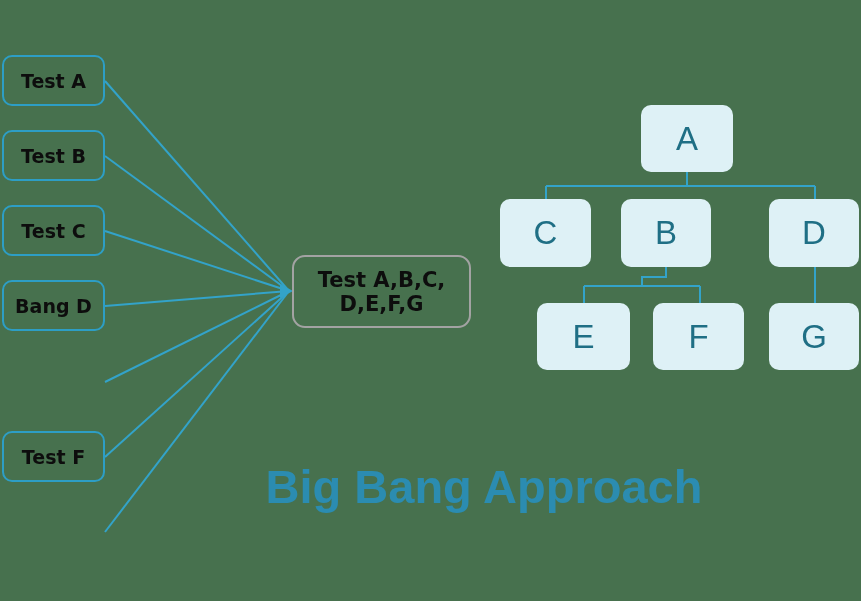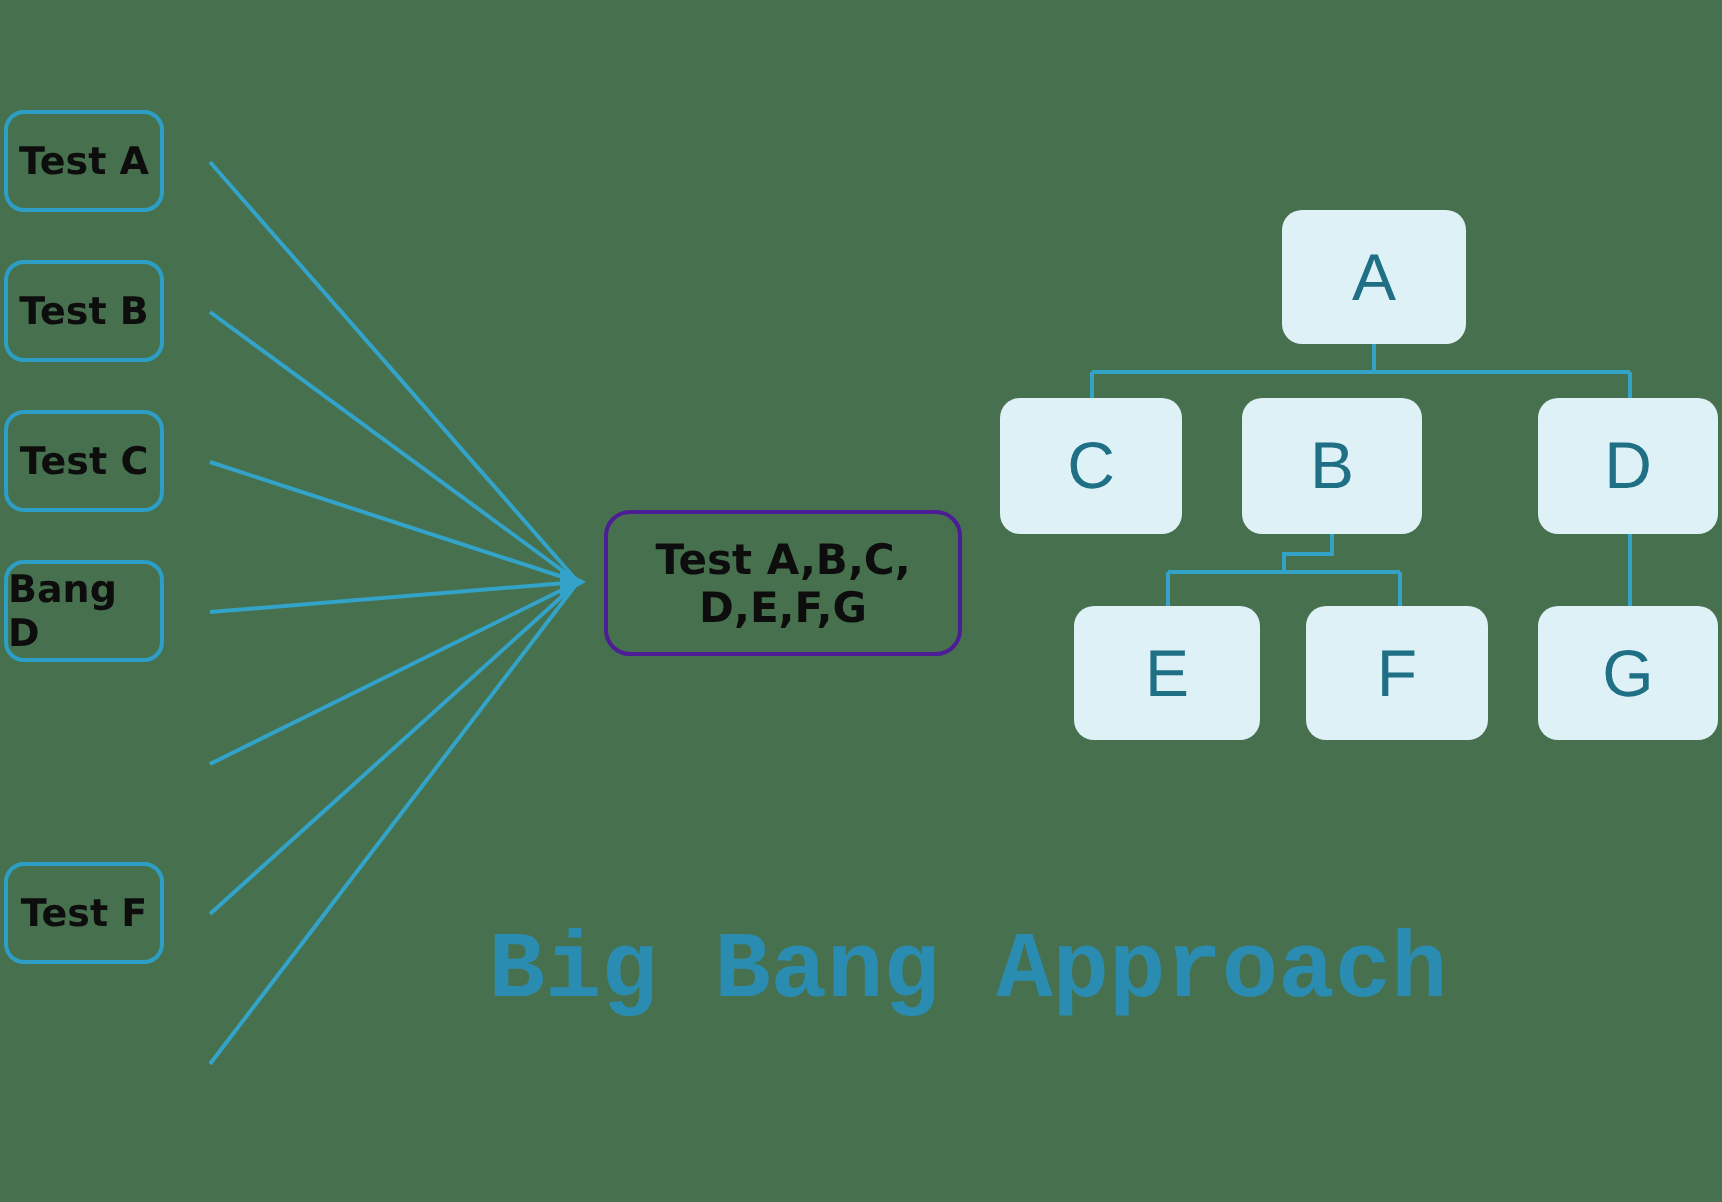--- a/index.html
+++ b/index.html
@@ -6,33 +6,33 @@
   #canvas{
     position:relative;
     width:861px;height:601px;
     background:#47714E;
     overflow:hidden;
     font-family:"DejaVu Sans","Liberation Sans",sans-serif;
   }
   #wires{position:absolute;left:0;top:0;z-index:1;}
   .test-box{
     position:absolute;
-    left:2px;width:80px;height:51px;
+    left:2px;width:103px;height:51px;
     border:2px solid #2D9EC5;
     border-radius:10px;
     box-sizing:border-box;
     display:flex;align-items:center;justify-content:center;
     color:#0D0D0D;
     font-weight:bold;font-size:19px;
     z-index:2;
   }
   .merge-box{
     position:absolute;
-    left:302px;top:255px;width:179px;height:73px;
-    border:2px solid #4c1d95;
+    left:292px;top:255px;width:179px;height:73px;
+    border:2px solid #a3a3a3;
     border-radius:13px;
     box-sizing:border-box;
     display:flex;flex-direction:column;align-items:center;justify-content:center;
     color:#0D0D0D;
     font-weight:bold;font-size:21px;line-height:24px;
     text-align:center;
     z-index:2;
   }
   .tree-box{
     position:absolute;
@@ -43,21 +43,21 @@
     font-size:33px;
     font-family:"Liberation Sans","DejaVu Sans",sans-serif;
     z-index:2;
   }
   .big-title{
     position:absolute;
     left:240px;top:460px;width:488px;height:52px;
     display:flex;align-items:center;justify-content:center;
     color:#2B8CB1;
     font-weight:bold;font-size:47px;
-    font-family:Liberation Mono, monospace;
+    font-family:Liberation Sans, sans-serif;
     white-space:nowrap;
     z-index:2;
   }
 </style>
 </head>
 <body>
 
 <div id="canvas">
 
   <svg id="wires" width="861" height="601" viewBox="0 0 861 601">

